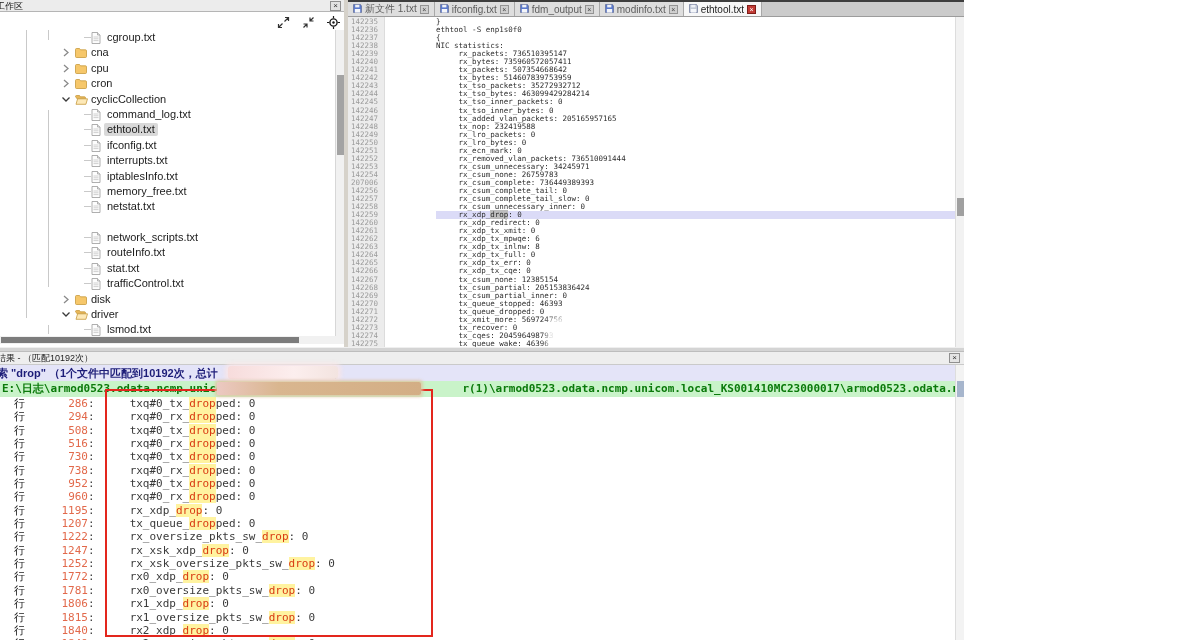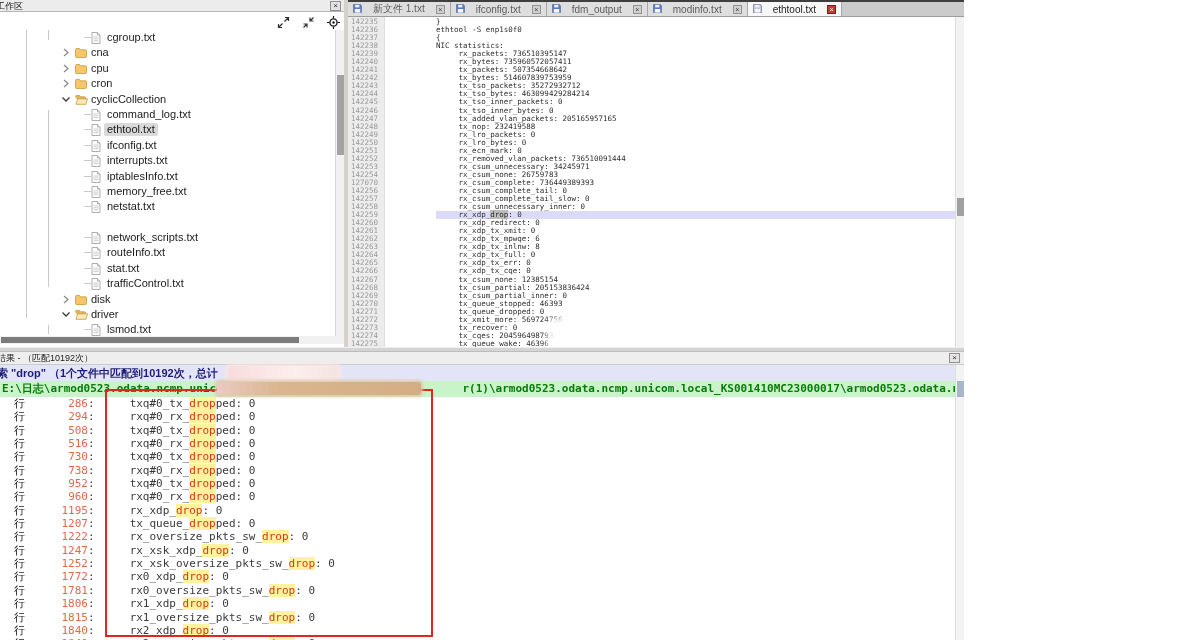--- a/index.html
+++ b/index.html
@@ -34,21 +34,21 @@
   .ws-hscroll { position:absolute; left:0; top:336px; width:344px; height:8px; background:#f1f1f1; }
   .ws-hscroll .thumb { position:absolute; left:1px; top:1px; width:298px; height:6px; background:#7c7c7c; }
 
   .vsplit { position:absolute; left:344px; top:0; width:4px; height:347px; background:#d6d2ca; }
 
   
   .editor { position:absolute; left:348px; top:0; right:0; height:347px; }
   .ed-topstrip { position:absolute; left:0; top:0; right:0; height:2px; background:#3e3e3e; }
   .tabbar { position:absolute; left:0; top:2px; right:0; height:15px; background:#cbcbcb;
             border-bottom:1px solid #9c9c9c; display:flex; }
-  .tab { display:flex; align-items:center; gap:11px; padding:0 5px; font-size:10px; color:#5d5d5d;
+  .tab { display:flex; align-items:center; gap:3px; padding:0 5px; font-size:10px; color:#5d5d5d;
          background:#dedede; border-right:1px solid #a8a8a8; white-space:nowrap; }
   .tab.active { background:#f7f7f7; color:#1d1d1d; }
   .tab .floppy { width:9px; height:9px; }
   .tab-close { width:9px; height:9px; font-size:7px; line-height:8px; text-align:center;
                background:#cfcfcf; border:1px solid #949494; color:#444; }
   .tab.active .tab-close { background:#c23b35; border-color:#7e1d18; color:#fff; }
 
   .ed-body { position:absolute; left:0; top:17px; right:0; bottom:0; background:#fff; overflow:hidden; }
   .gutter-bg { position:absolute; left:0; top:0; width:37px; bottom:0; background:#ececec; border-right:1px solid #dcdcdc; }
   .ed-lines { position:absolute; left:0; top:1px; right:9px; bottom:0;
@@ -371,21 +371,21 @@
           <div class="ln"><span class="num">142245</span><span class="txt">     tx_tso_inner_packets: 0</span></div>
           <div class="ln"><span class="num">142246</span><span class="txt">     tx_tso_inner_bytes: 0</span></div>
           <div class="ln"><span class="num">142247</span><span class="txt">     tx_added_vlan_packets: 205165957165</span></div>
           <div class="ln"><span class="num">142248</span><span class="txt">     tx_nop: 232419588</span></div>
           <div class="ln"><span class="num">142249</span><span class="txt">     rx_lro_packets: 0</span></div>
           <div class="ln"><span class="num">142250</span><span class="txt">     rx_lro_bytes: 0</span></div>
           <div class="ln"><span class="num">142251</span><span class="txt">     rx_ecn_mark: 0</span></div>
           <div class="ln"><span class="num">142252</span><span class="txt">     rx_removed_vlan_packets: 736510091444</span></div>
           <div class="ln"><span class="num">142253</span><span class="txt">     rx_csum_unnecessary: 34245971</span></div>
           <div class="ln"><span class="num">142254</span><span class="txt">     rx_csum_none: 26759783</span></div>
-          <div class="ln"><span class="num">127070</span><span class="txt">     rx_csum_complete: 736449389393</span></div>
+          <div class="ln"><span class="num">207006</span><span class="txt">     rx_csum_complete: 736449389393</span></div>
           <div class="ln"><span class="num">142256</span><span class="txt">     rx_csum_complete_tail: 0</span></div>
           <div class="ln"><span class="num">142257</span><span class="txt">     rx_csum_complete_tail_slow: 0</span></div>
           <div class="ln"><span class="num">142258</span><span class="txt">     rx_csum_unnecessary_inner: 0</span></div>
           <div class="ln current"><span class="num">142259</span><span class="txt">     rx_xdp_<span class="sel">drop</span>: 0</span></div>
           <div class="ln"><span class="num">142260</span><span class="txt">     rx_xdp_redirect: 0</span></div>
           <div class="ln"><span class="num">142261</span><span class="txt">     rx_xdp_tx_xmit: 0</span></div>
           <div class="ln"><span class="num">142262</span><span class="txt">     rx_xdp_tx_mpwqe: 6</span></div>
           <div class="ln"><span class="num">142263</span><span class="txt">     rx_xdp_tx_inlnw: 8</span></div>
           <div class="ln"><span class="num">142264</span><span class="txt">     rx_xdp_tx_full: 0</span></div>
           <div class="ln"><span class="num">142265</span><span class="txt">     rx_xdp_tx_err: 0</span></div>

